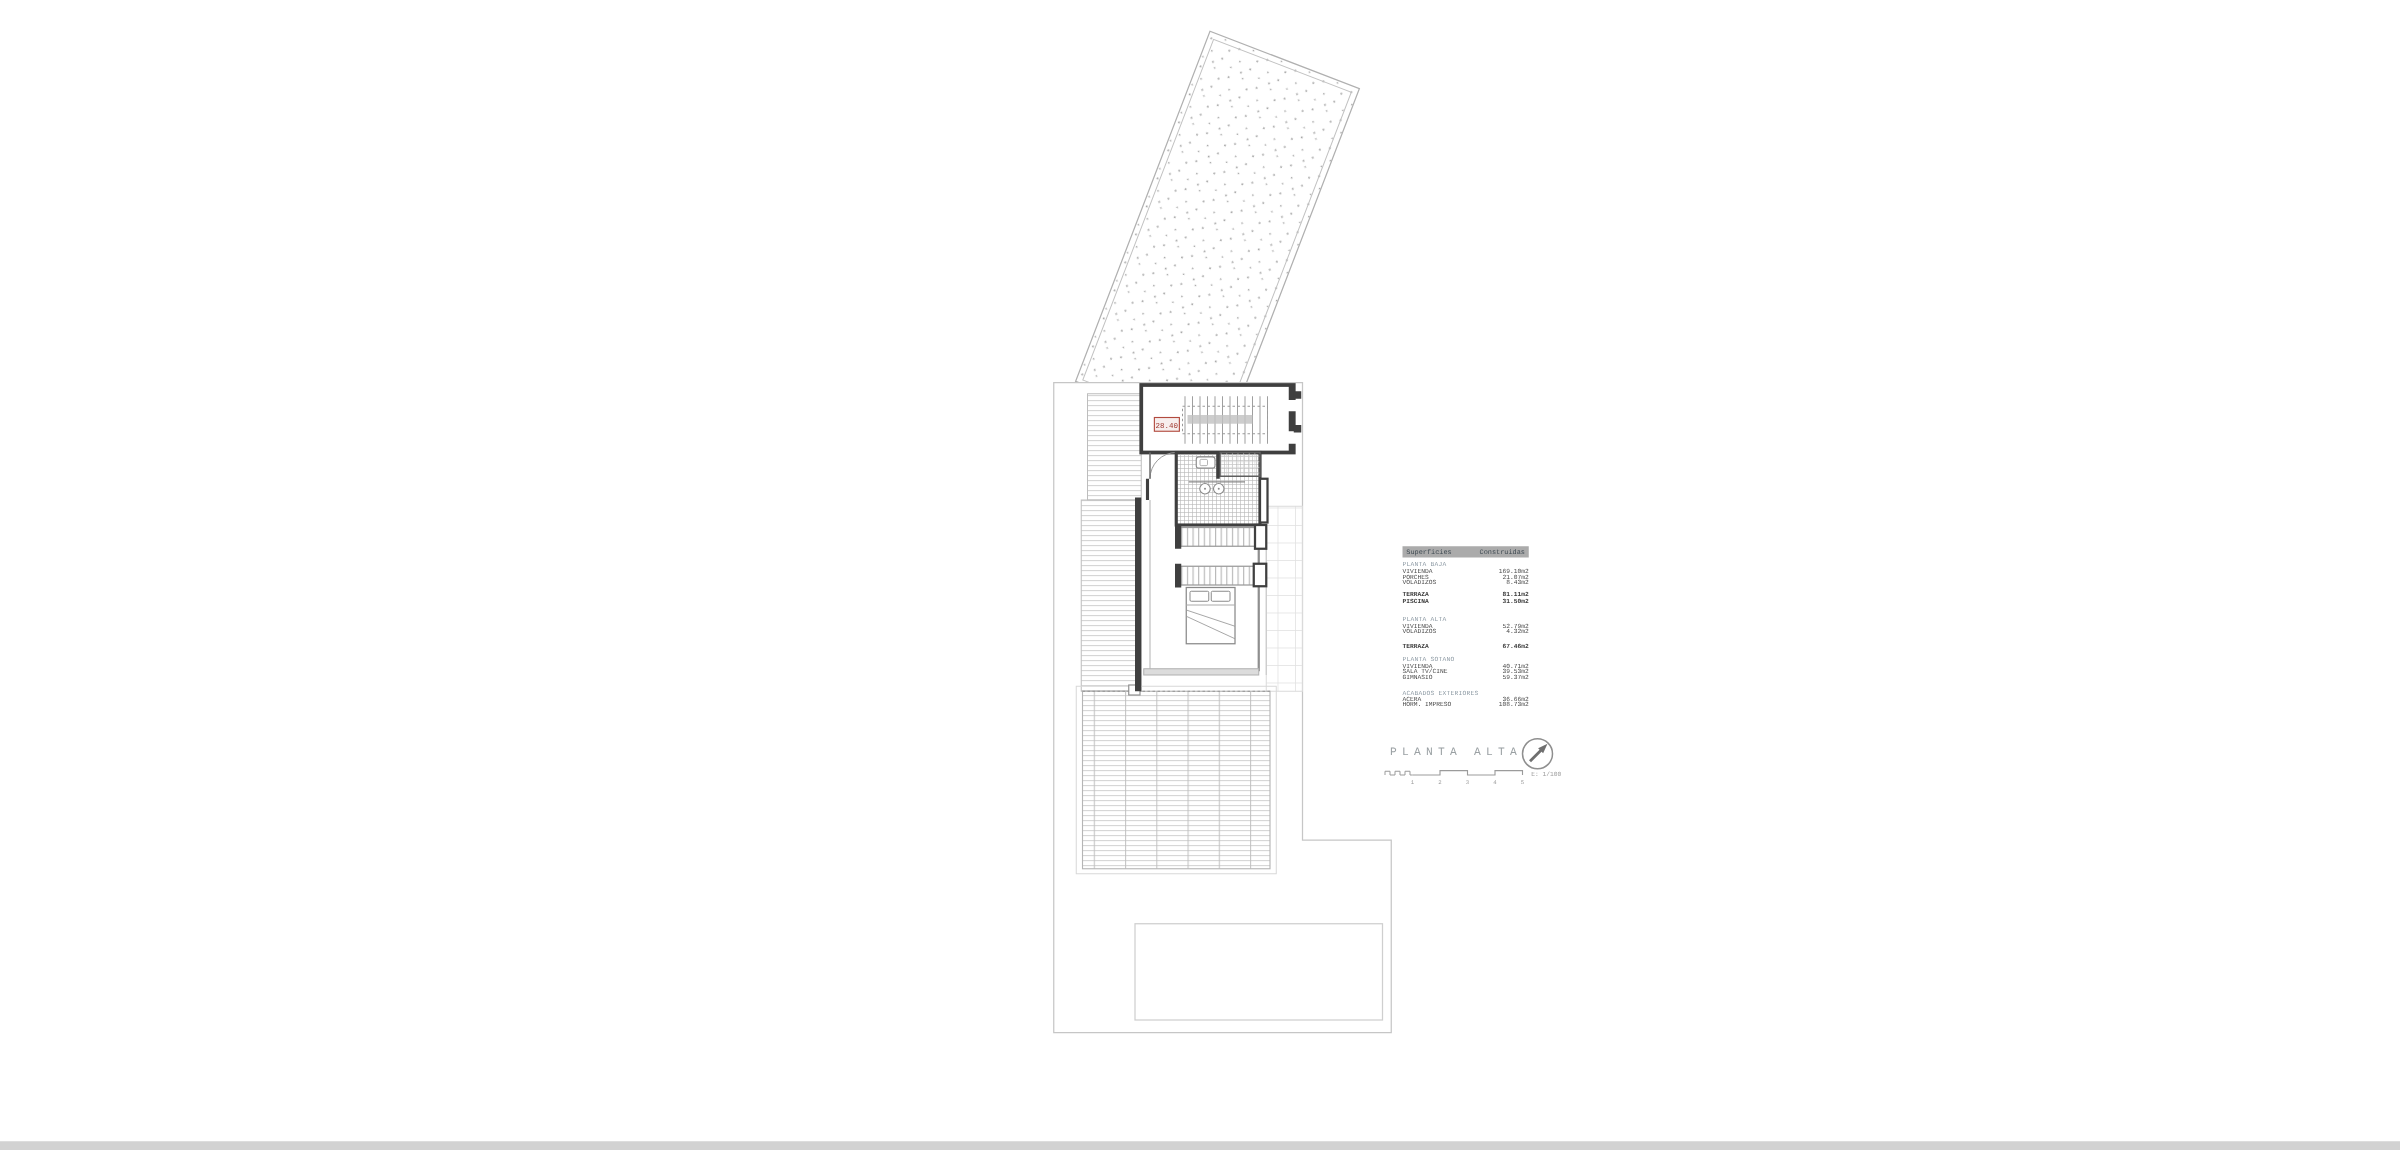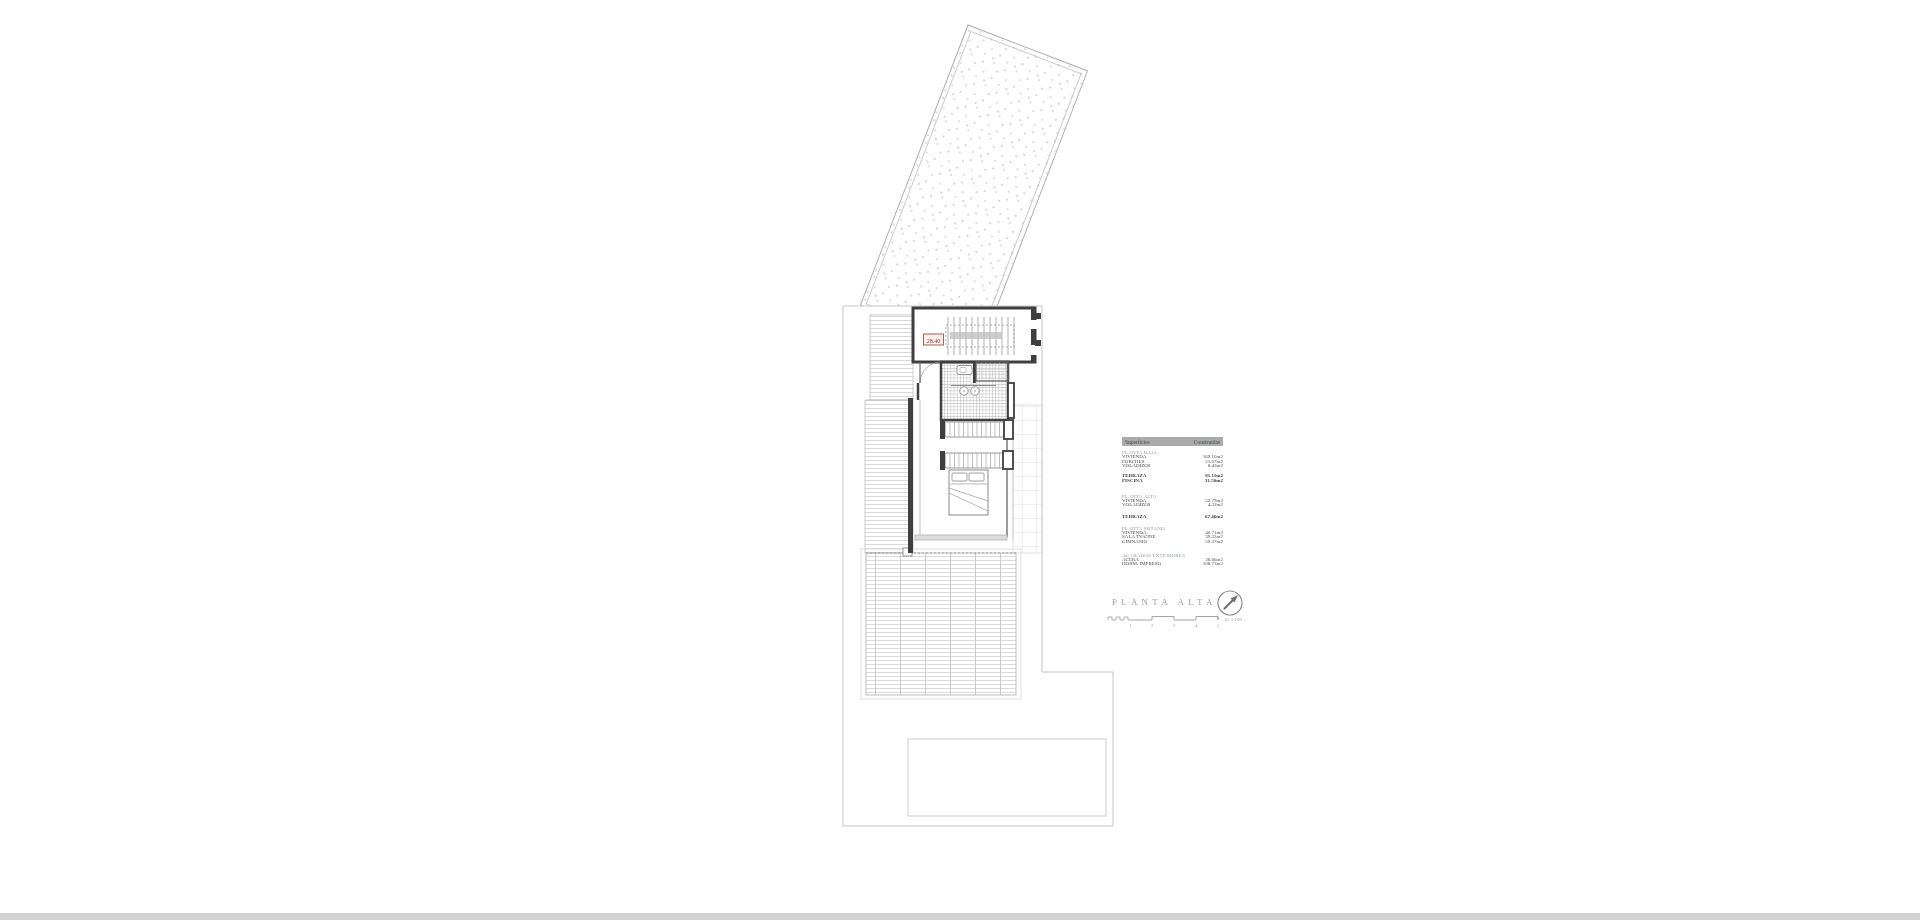--- a/index.html
+++ b/index.html
@@ -1,17 +1,17 @@
 <!DOCTYPE html>
 <html><head>
 <meta charset="utf-8">
 <style>
   html,body{margin:0;padding:0;background:#fff;}
   .canvas{position:relative;width:1920px;height:920px;background:#ffffff;overflow:hidden;
-          font-family:Liberation Serif, serif;}
+          font-family:Liberation Mono, monospace;}
   .abs{position:absolute;}
 
   
   .areas-table{position:absolute;left:1122px;top:437px;width:101px;font-size:5px;color:#4a4a4a;}
   .areas-table .hdr{height:9px;background:#ababab;display:flex;justify-content:space-between;
                     align-items:center;padding:0 3px;font-size:5.5px;color:#3f4a52;}
   .tsec{margin-top:4px;}
   .tsec .sec-title{color:#8d9aa4;line-height:5px;letter-spacing:.2px;}
   .trow{display:flex;justify-content:space-between;line-height:4.7px;}
   .trow .v{text-align:right;}

